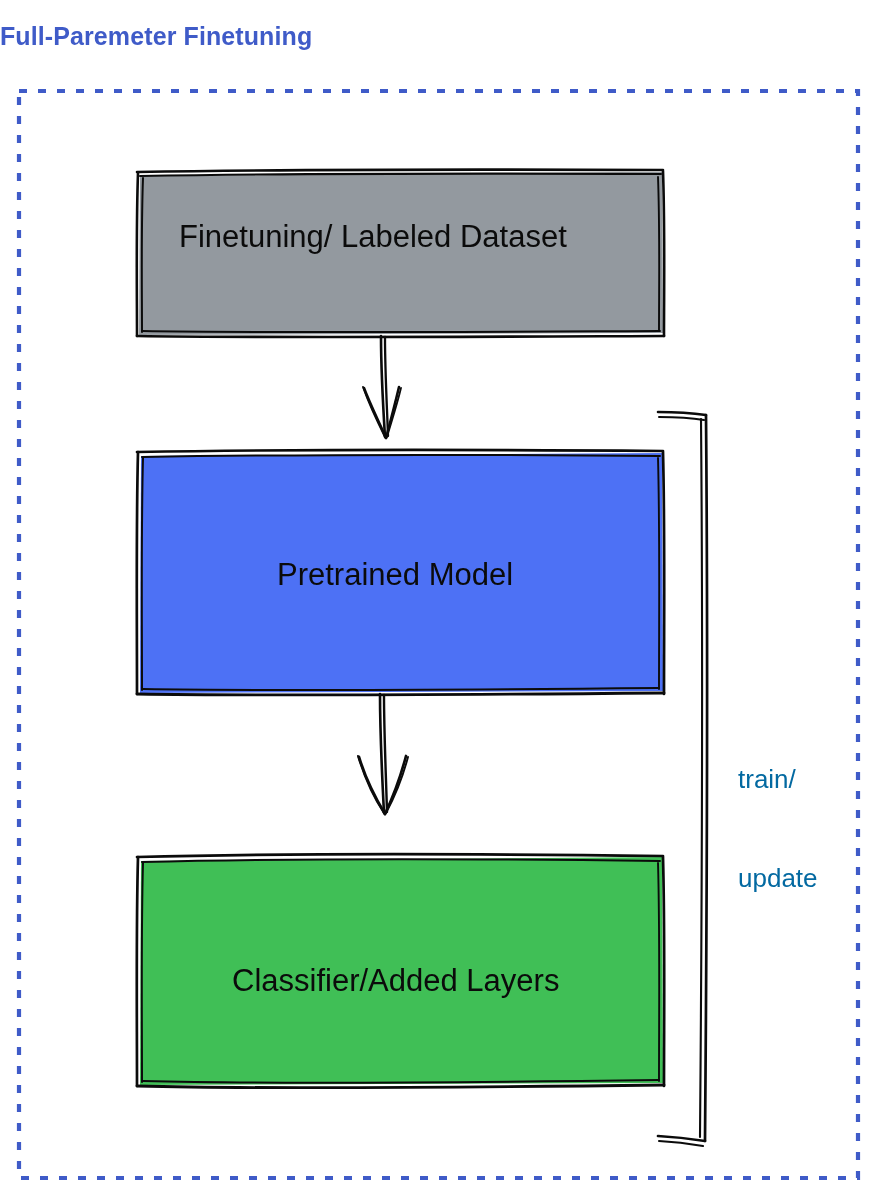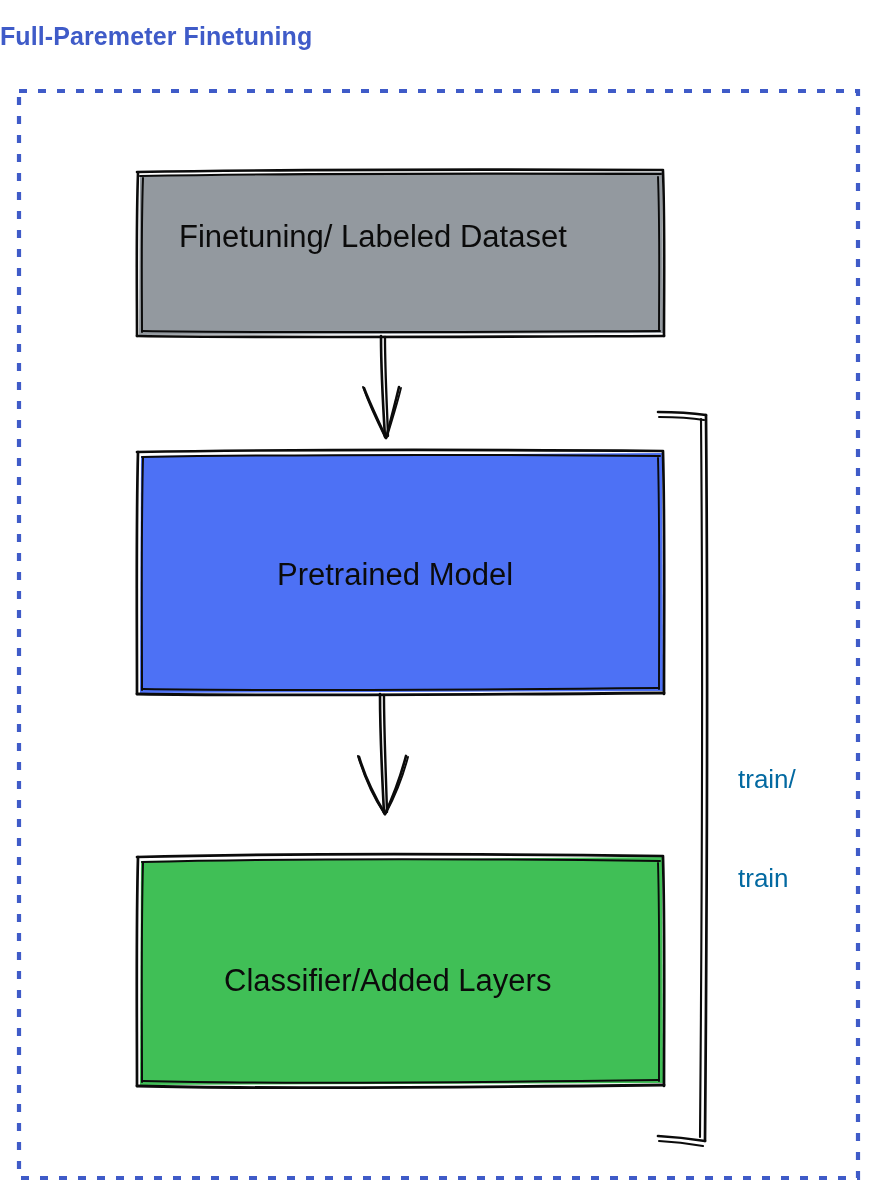--- a/index.html
+++ b/index.html
@@ -48,21 +48,21 @@
     position: absolute;
     font-family: "Liberation Sans", sans-serif;
     font-size: 26px;
     font-weight: 400;
     color: #0369a1;
     line-height: 1.28;
     white-space: pre;
   }
   #lbl-dataset { left: 179px; top: 220px; }
   #lbl-pretrained { left: 277px; top: 558px; }
-  #lbl-classifier { left: 224px; top: 964px; }
+  #lbl-classifier { left: 232px; top: 964px; }
   #lbl-trainupdate { left: 738px; top: 696px; }
 </style>
 </head>
 <body>
 
 <div class="diagram-title">Full-Paremeter Finetuning</div>
 
 <svg id="canvas" viewBox="0 0 880 1200" xmlns="http://www.w3.org/2000/svg">
 
   <g>
@@ -144,14 +144,14 @@
 </svg>
 
 <div class="node-label" id="lbl-dataset">Finetuning/ Labeled Dataset</div>
 
 <div class="node-label" id="lbl-pretrained">Pretrained Model</div>
 
 <div class="node-label" id="lbl-classifier">Classifier/Added Layers</div>
 
 <div class="edge-label" id="lbl-trainupdate">
   <div>train/</div>
-  <div>train</div>
+  <div>update</div>
 </div>
 
 </body></html>

